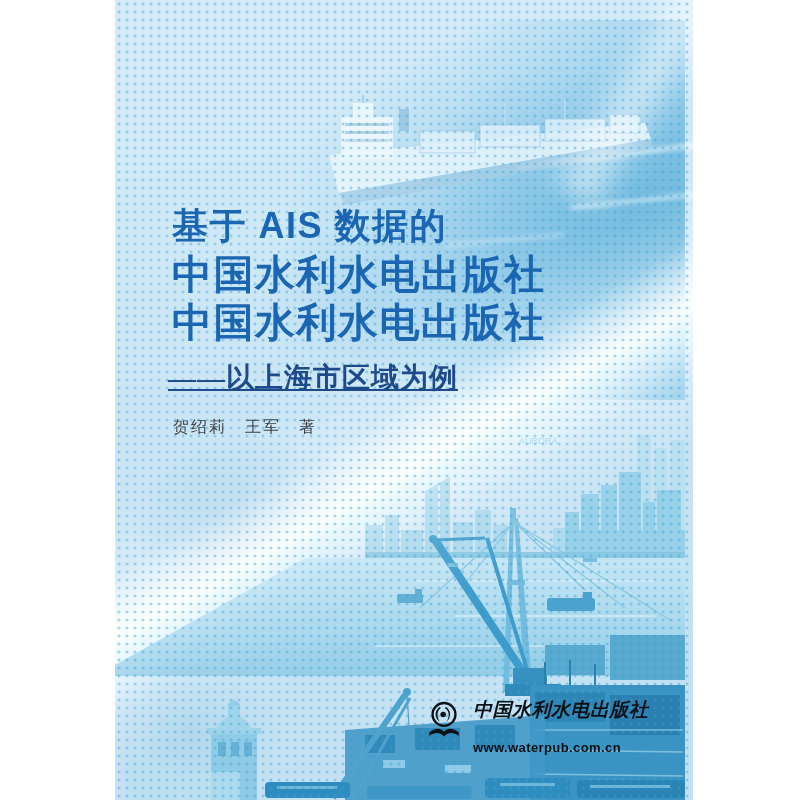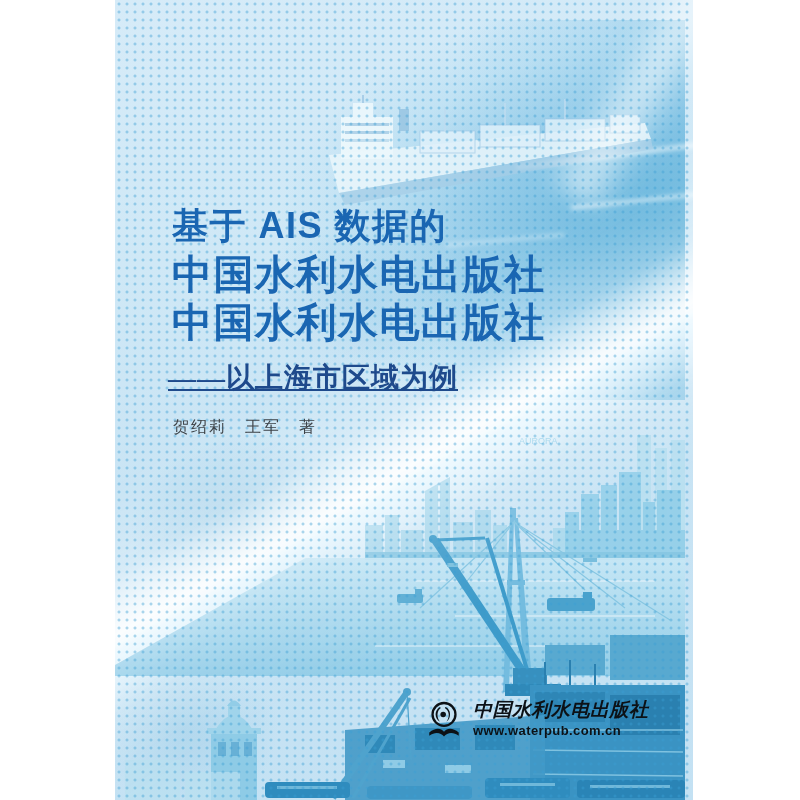--- a/index.html
+++ b/index.html
@@ -74,21 +74,21 @@
     position:absolute;left:311px;top:698px;z-index:10;display:flex;align-items:flex-start;
     color:var(--publisher,#0c1116);
   }
   .plogo{width:36px;height:42px;flex:0 0 auto;margin-top:2px;}
   .ptext{margin-left:11px;}
   .pname{
     font-family:"Liberation Serif", serif;font-weight:bold;font-style:italic;
     font-size:19px;white-space:nowrap;letter-spacing:.5px;line-height:24px;
   }
   .purl{
-    font-weight:bold;font-size:13px;letter-spacing:.4px;line-height:15px;margin-top:1px;
+    font-weight:bold;font-size:13px;letter-spacing:.4px;line-height:15px;margin-top:18px;
     white-space:nowrap;
   }
 </style>
 </head>
 <body>
 
 <div class="cover">
 
   <div class="sea"></div>
   <div class="wave w1"></div>

